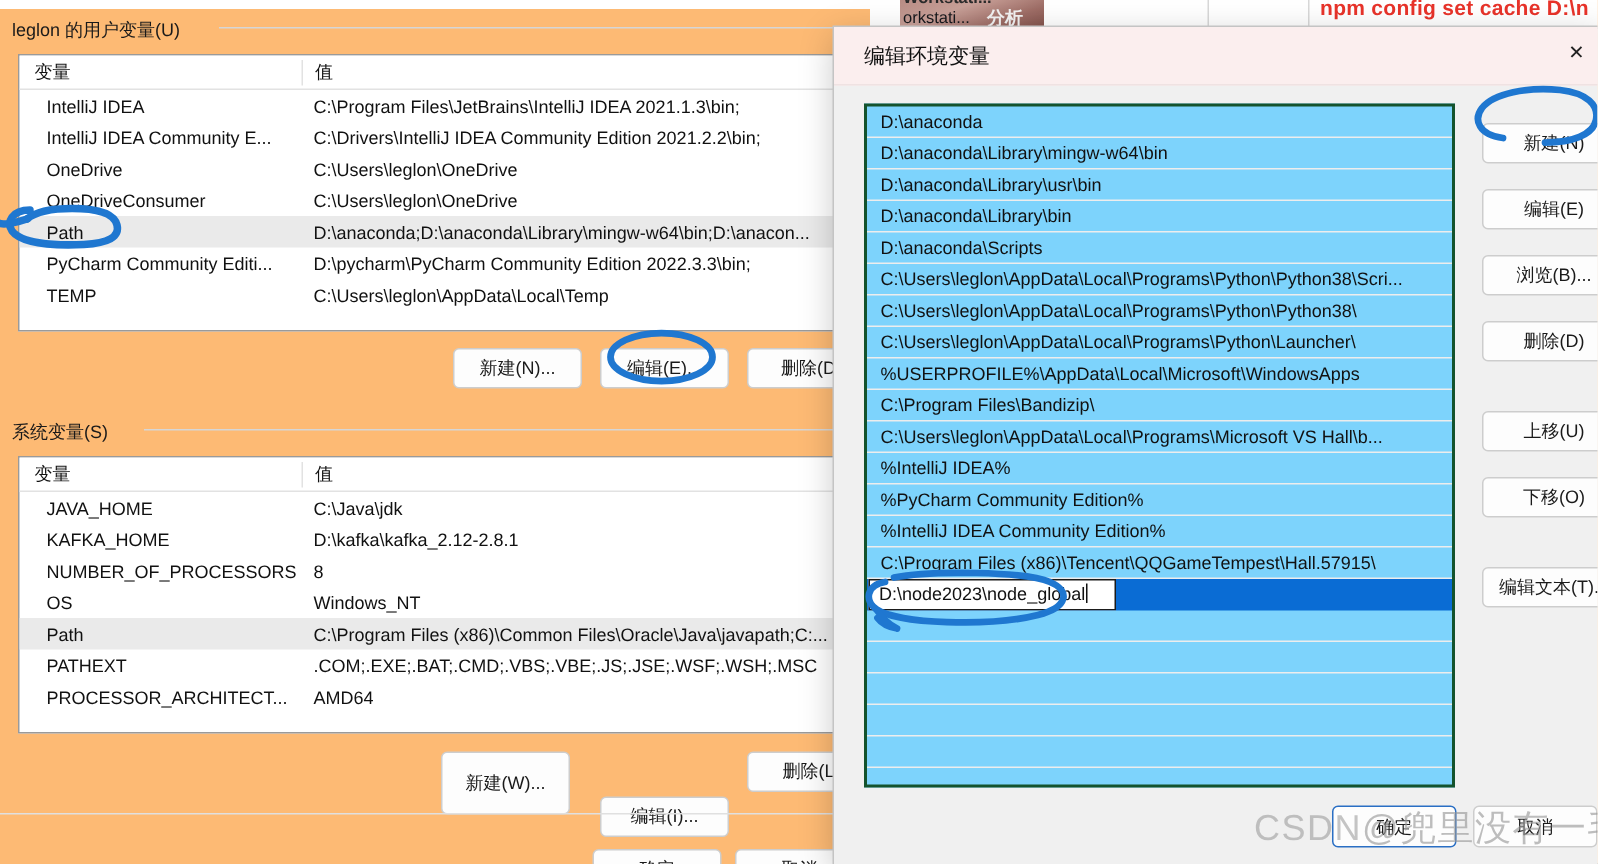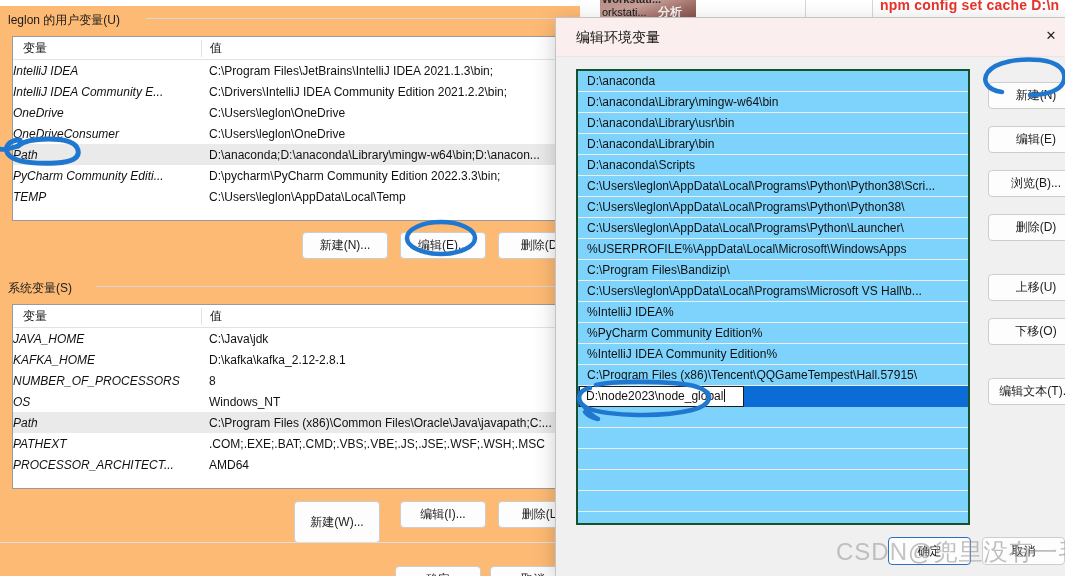--- a/index.html
+++ b/index.html
@@ -66,22 +66,22 @@
     border-bottom: 1px solid #e2e2e2;
   }
   .lb-head .c1 { width: 188px; padding-left: 10px; box-sizing: border-box; }
   .lb-head .c2 { flex: 1; padding-left: 8px; box-sizing:border-box; border-left:1px solid #e2e2e2;}
   .lb-row {
     display: flex; height: 21px; align-items: center;
     font-size: 12px; color: #111; white-space: nowrap;
   }
   .lb-row.sel { background: #eaeaea; }
   .lb-row .c1 {
-    width: 188px; padding-left: 0; box-sizing: border-box;
-    overflow: hidden; text-overflow: clip; font-style: italic;
+    width: 188px; padding-left: 18px; box-sizing: border-box;
+    overflow: hidden; text-overflow: clip;
   }
   .lb-row .c2 {
     flex: 1; padding-left: 8px; box-sizing: border-box;
     overflow: hidden;
   }
 
   
   .btn {
     position: absolute;
     background: #fdfdfd;
@@ -265,21 +265,21 @@
         <div class="c1">PATHEXT</div>
         <div class="c2">.COM;.EXE;.BAT;.CMD;.VBS;.VBE;.JS;.JSE;.WSF;.WSH;.MSC</div>
       </div>
       <div class="lb-row">
         <div class="c1">PROCESSOR_ARCHITECT...</div>
         <div class="c2">AMD64</div>
       </div>
     </div>
 
     <div class="btn" style="left:294px; top:495px; width:86px; height:42px;">新建(W)...</div>
-    <div class="btn" style="left:400px; top:495px; width:86px; height:27px;">编辑(I)...</div>
+    <div class="btn" style="left:400px; top:525px; width:86px; height:27px;">编辑(I)...</div>
     <div class="btn" style="left:498px; top:495px; width:86px; height:27px;">删除(L)</div>
 
     <div style="position:absolute;left:0;top:536px;width:580px;height:1px;background:#e0e0e0;"></div>
     <div class="btn" style="left:395px; top:560px; width:86px; height:27px;">确定</div>
     <div class="btn" style="left:490px; top:560px; width:86px; height:27px;">取消</div>
   </div>
 
   <div class="dlg" style="left:556px; top:18px; width:514px; height:558px;">
 
     <div class="dlg-title">

